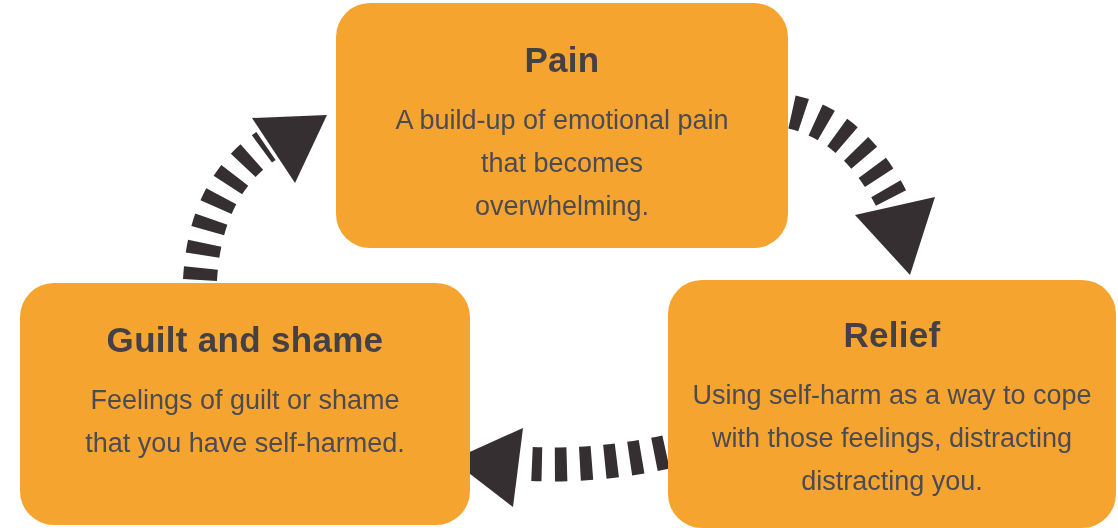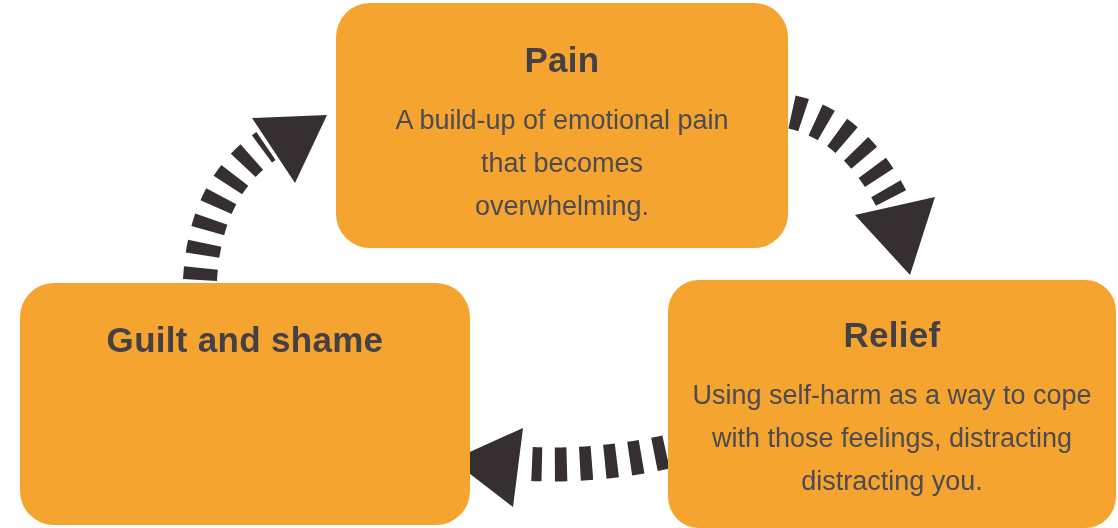--- a/index.html
+++ b/index.html
@@ -57,21 +57,20 @@
     width: 450px;
     height: 242px;
     padding-top: 36px;
   }
   .node-relief {
     left: 668px;
     top: 280px;
     width: 448px;
     height: 248px;
     padding-top: 34px;
-    border-radius: 31px;
   }
   .node h2 {
     margin: 0 0 18px 0;
     font-size: 35px;
     font-weight: 700;
     letter-spacing: 0.3px;
     color: #453f46;
     line-height: 1.2;
     text-align: right;
   }
@@ -114,15 +113,16 @@
     <p>A build-up of emotional pain that becomes overwhelming.</p>
   </div>
 
   <div class="node node-relief">
     <h2>Relief</h2>
     <p>Using self-harm as a way to cope with those feelings, distracting distracting you.</p>
   </div>
 
   <div class="node node-guilt">
     <h2>Guilt and shame</h2>
+    <p>Feelings of guilt or shame that you have self-harmed.</p>
   </div>
 
 </div>
 
 </body></html>

